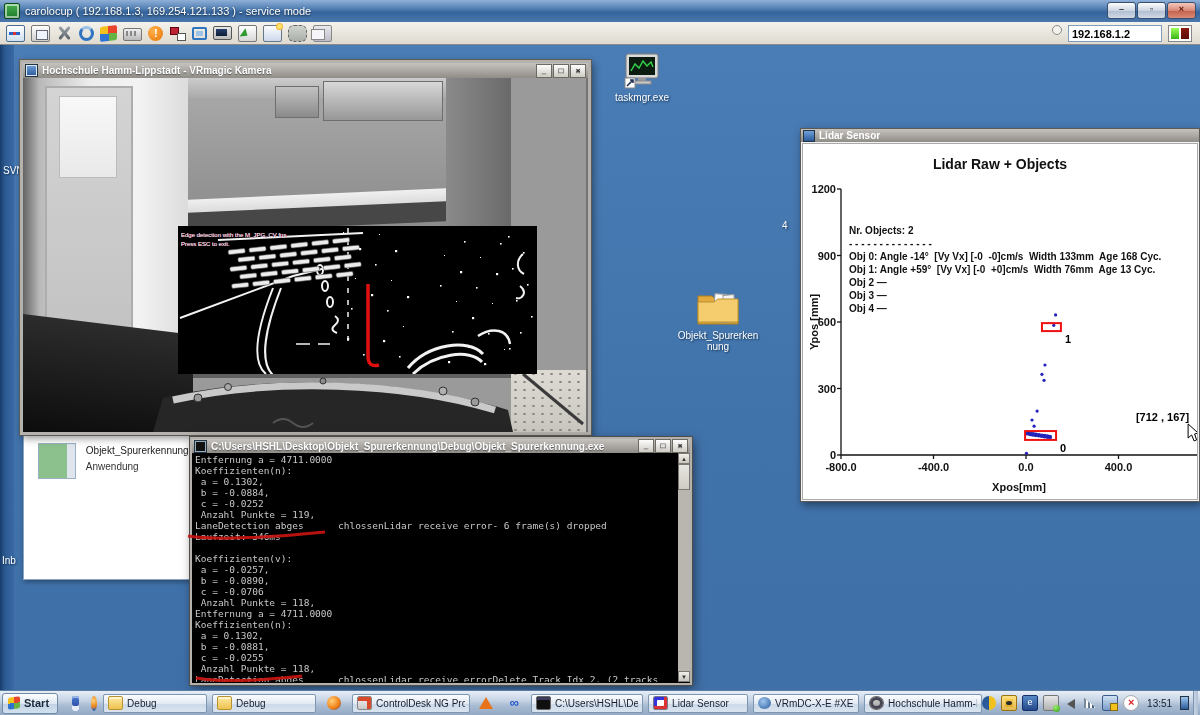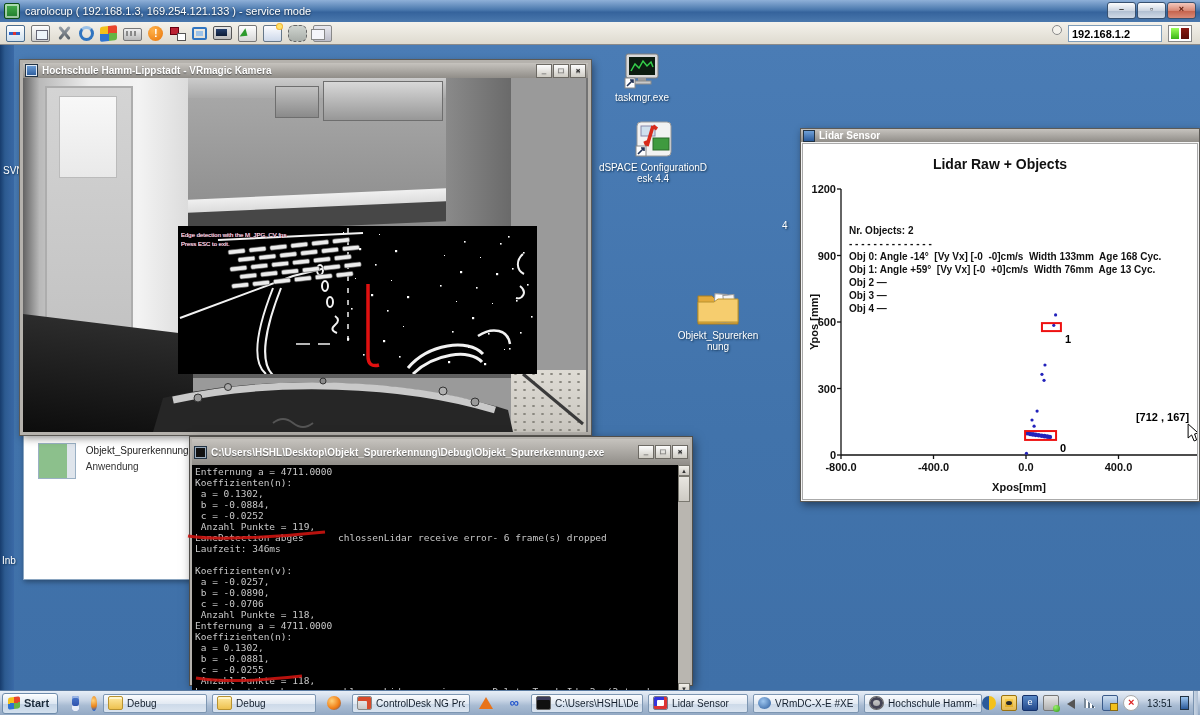--- a/index.html
+++ b/index.html
@@ -144,21 +144,21 @@
   #ex-detail{display:flex;gap:10px;padding:7px 0 0 14px;}
   #ex-previco{width:46px;height:34px;border:1px solid #9ab0c4;background:linear-gradient(#fff,#eef);
       box-shadow:inset -8px 0 0 #dfe5ec,inset 9px 0 0 30px #8cc08c;}
   #ex-filename{font-size:10px;margin-top:2px;}
   #ex-filetype{font-size:10px;margin-top:5px;color:#333;}
   #ex-scroll{position:absolute;right:0;top:0;width:8px;height:100px;background:linear-gradient(90deg,#dfe3e8,#c2c9d2);}
 
   
   #console{left:190px;top:437px;width:498px;height:244px;border:2px solid #b5b2ad;outline:1px solid #504e4a;
       background:#000;box-shadow:2px 3px 10px rgba(0,0,0,.5);}
-  #console .ctitle{height:26px;align-items:center;}
+  #console .ctitle{height:14px;align-items:center;}
   #con-body{position:relative;width:100%;height:229px;background:#000;overflow:hidden;}
   #con-lines{position:absolute;left:3px;top:1px;right:13px;color:#c8c8c8;
       font-family:"DejaVu Sans Mono",monospace;font-size:9.5px;line-height:11px;white-space:pre;}
   #con-scroll{position:absolute;right:0;top:0;width:12px;height:229px;background:#b9b6b0;}
   .con-arrow{position:absolute;left:0;width:12px;height:11px;background:linear-gradient(#f2f0ea,#c9c6bf);
       border:1px solid #7a7870;box-sizing:border-box;font-size:6px;text-align:center;line-height:10px;color:#333;}
   #con-thumb{position:absolute;left:0;top:11px;width:12px;height:26px;background:linear-gradient(#e8e6e0,#cecbc4);
       border:1px solid #7a7870;box-sizing:border-box;}
 
   
@@ -263,31 +263,20 @@
       <rect x="7" y="5" width="26" height="18" fill="#0c1c10"></rect>
       <polyline points="9,19 13,12 17,16 21,9 25,14 29,10 31,15" fill="none" stroke="#35d04a" stroke-width="1.5"></polyline>
       <rect x="16" y="26" width="8" height="3" fill="#9a9a9a"></rect>
         <rect x="11" y="29" width="18" height="3" fill="#c8c8c8" stroke="#8a8a8a"></rect>
       <rect x="3" y="26" width="10" height="10" fill="#fff" stroke="#888"></rect>
         <path d="M5 34 L11 28 M8 28 h3 v3" stroke="#235" stroke-width="1.6" fill="none"></path>
     </svg>
     <div class="lbl">taskmgr.exe</div>
   </div>
 
-  <div class="dicon" style="left:598px;top:75px;width:110px;">
-    <svg width="40" height="40" style="display:block;margin:0 auto;">
-      <rect x="4" y="2" width="34" height="34" rx="4" fill="#f2f2f2" stroke="#9a9a9a"></rect>
-      <rect x="20" y="18" width="16" height="12" fill="#3f9a3f" stroke="#2a6a2a"></rect>
-      <rect x="8" y="6" width="14" height="10" fill="#cfe0ee" stroke="#88a"></rect>
-      <path d="M20 6 L14 26 M20 6 l4 3 M14 26 l-2 -5" stroke="#d82a1a" stroke-width="3.5" fill="none"></path>
-      <rect x="3" y="26" width="10" height="10" fill="#fff" stroke="#888"></rect>
-        <path d="M5 34 L11 28 M8 28 h3 v3" stroke="#235" stroke-width="1.6" fill="none"></path>
-    </svg>
-    <div class="lbl">dSPACE ConfigurationDesk 4.4</div>
-  </div>
 
   <div class="dicon" style="left:676px;top:243px;">
     <svg width="52" height="40" style="display:block;margin:0 auto;">
       <path d="M6 8 h14 l4 4 h22 v24 h-40 z" fill="#e2aa3c" stroke="#a97f20"></path>
       <rect x="22" y="6" width="12" height="28" fill="#fdfdfd" stroke="#999" transform="rotate(4 28 20)"></rect>
       <rect x="32" y="7" width="11" height="27" fill="#f2f2f2" stroke="#999" transform="rotate(-5 37 20)"></rect>
       <path d="M6 14 h16 l4 -3 h20 v23 h-40 z" fill="#f6cd6e" stroke="#b8922f"></path>
     </svg>
     <div class="lbl" style="width:84px;">Objekt_Spurerkennung</div>
   </div>

